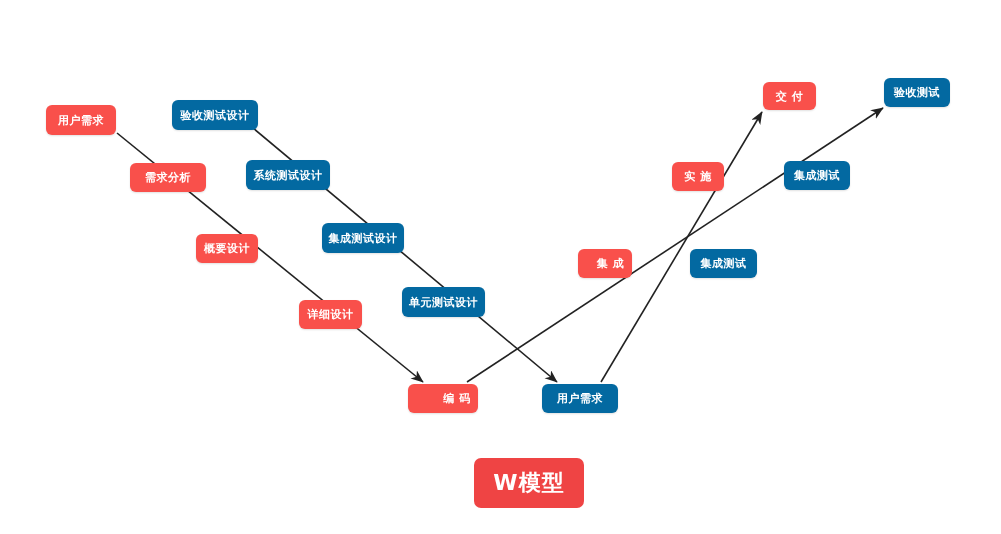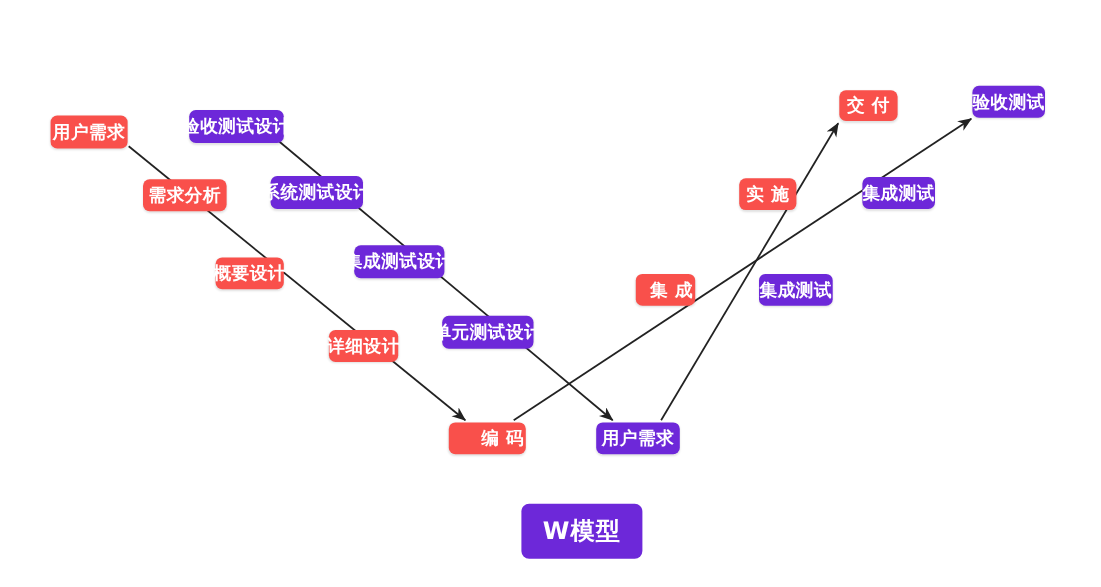--- a/index.html
+++ b/index.html
@@ -29,40 +29,40 @@
   }
   .node {
     position: absolute;
     box-sizing: border-box;
     display: flex;
     align-items: center;
     justify-content: center;
     border-radius: 6px;
     color: #ffffff;
     font-weight: bold;
-    font-size: 16px;
+    font-size: 11px;
     line-height: 1;
     letter-spacing: 0.5px;
     white-space: nowrap;
     text-align: center;
     box-shadow: 0 1px 2px rgba(0,0,0,0.12);
   }
   .node.red {
     background: #f9504b;
   }
   .node.blue {
-    background: #6d28d9;
+    background: #0369a1;
   }
   .title-badge {
     position: absolute;
     box-sizing: border-box;
     display: flex;
     align-items: center;
     justify-content: center;
-    background: #6d28d9;
+    background: #ef4444;
     color: #ffffff;
     border-radius: 7px;
     font-size: 22px;
     font-weight: bold;
     letter-spacing: 1px;
     white-space: nowrap;
   }
 </style>
 </head>
 <body>

